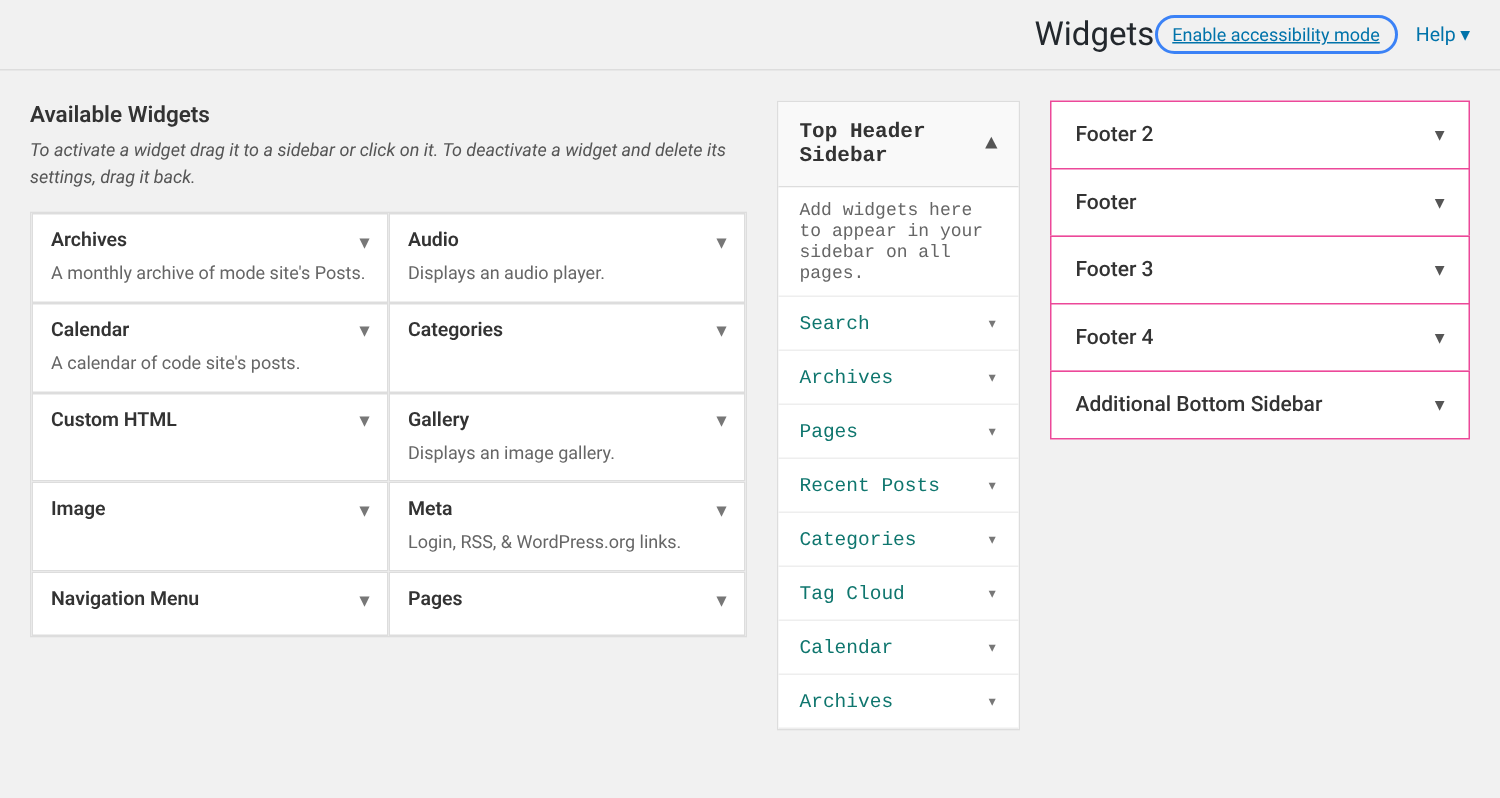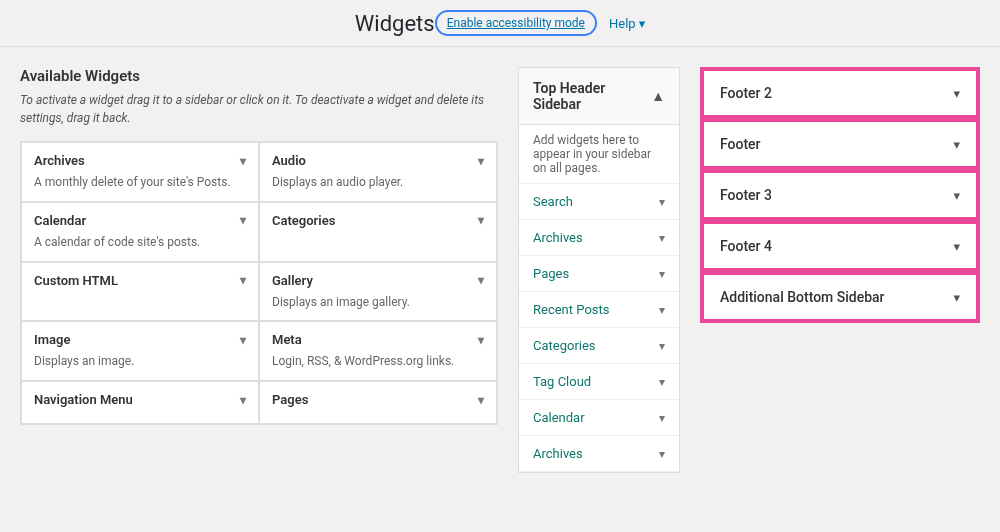--- a/index.html
+++ b/index.html
@@ -7,21 +7,21 @@
       font-family: -apple-system, BlinkMacSystemFont, "Segoe UI", Roboto, sans-serif;
       font-size: 13px;
       background: #f1f1f1;
       color: #333;
     }
 
     
     .top-bar {
       display: flex;
       align-items: center;
-      justify-content: center;
+      justify-content: flex-end;
       padding: 10px 20px;
       background: #f1f1f1;
       border-bottom: 1px solid #ddd;
     }
     .top-bar-left {
       display: flex;
       align-items: center;
       gap: 12px;
     }
     .page-title {
@@ -119,20 +119,21 @@
       line-height: 1.4;
     }
 
     
     .sidebars-column {
       flex: 1;
       display: flex;
       flex-direction: column;
       gap: 0;
       overflow-y: auto;
+      font-family: Liberation Mono, monospace;
     }
 
     .sidebar-panel {
       background: #fff;
       border: 1px solid #ddd;
       margin-bottom: 0;
     }
     .sidebar-panel-header {
       display: flex;
       justify-content: space-between;
@@ -179,21 +180,21 @@
     
     .right-column {
       width: 280px;
       flex-shrink: 0;
       display: flex;
       flex-direction: column;
       gap: 0;
     }
     .right-sidebar-item {
       background: #fff;
-      border: 4px solid #ec4899;
+      border: 1px solid #ec4899;
       padding: 14px 16px;
       display: flex;
       justify-content: space-between;
       align-items: center;
       cursor: pointer;
       margin-bottom: -1px;
     }
     .right-sidebar-item-label {
       font-size: 14px;
       font-weight: 500;
@@ -234,21 +235,21 @@
   <div class="available-widgets">
     <h2>Available Widgets</h2>
     <p class="description">To activate a widget drag it to a sidebar or click on it. To deactivate a widget and delete its settings, drag it back.</p>
     <div class="widget-grid">
 
       <div class="widget-item">
         <div class="widget-item-header">
           <span>Archives</span>
           <span class="chevron">▾</span>
         </div>
-        <div class="widget-item-desc">A monthly delete of your site's Posts.</div>
+        <div class="widget-item-desc">A monthly archive of mode site's Posts.</div>
       </div>
       <div class="widget-item">
         <div class="widget-item-header">
           <span>Audio</span>
           <span class="chevron">▾</span>
         </div>
         <div class="widget-item-desc">Displays an audio player.</div>
       </div>
 
       <div class="widget-item">
@@ -277,21 +278,20 @@
           <span class="chevron">▾</span>
         </div>
         <div class="widget-item-desc">Displays an image gallery.</div>
       </div>
 
       <div class="widget-item">
         <div class="widget-item-header">
           <span>Image</span>
           <span class="chevron">▾</span>
         </div>
-        <div class="widget-item-desc">Displays an image.</div>
       </div>
       <div class="widget-item">
         <div class="widget-item-header">
           <span>Meta</span>
           <span class="chevron">▾</span>
         </div>
         <div class="widget-item-desc">Login, RSS, &amp; WordPress.org links.</div>
       </div>
 
       <div class="widget-item">

